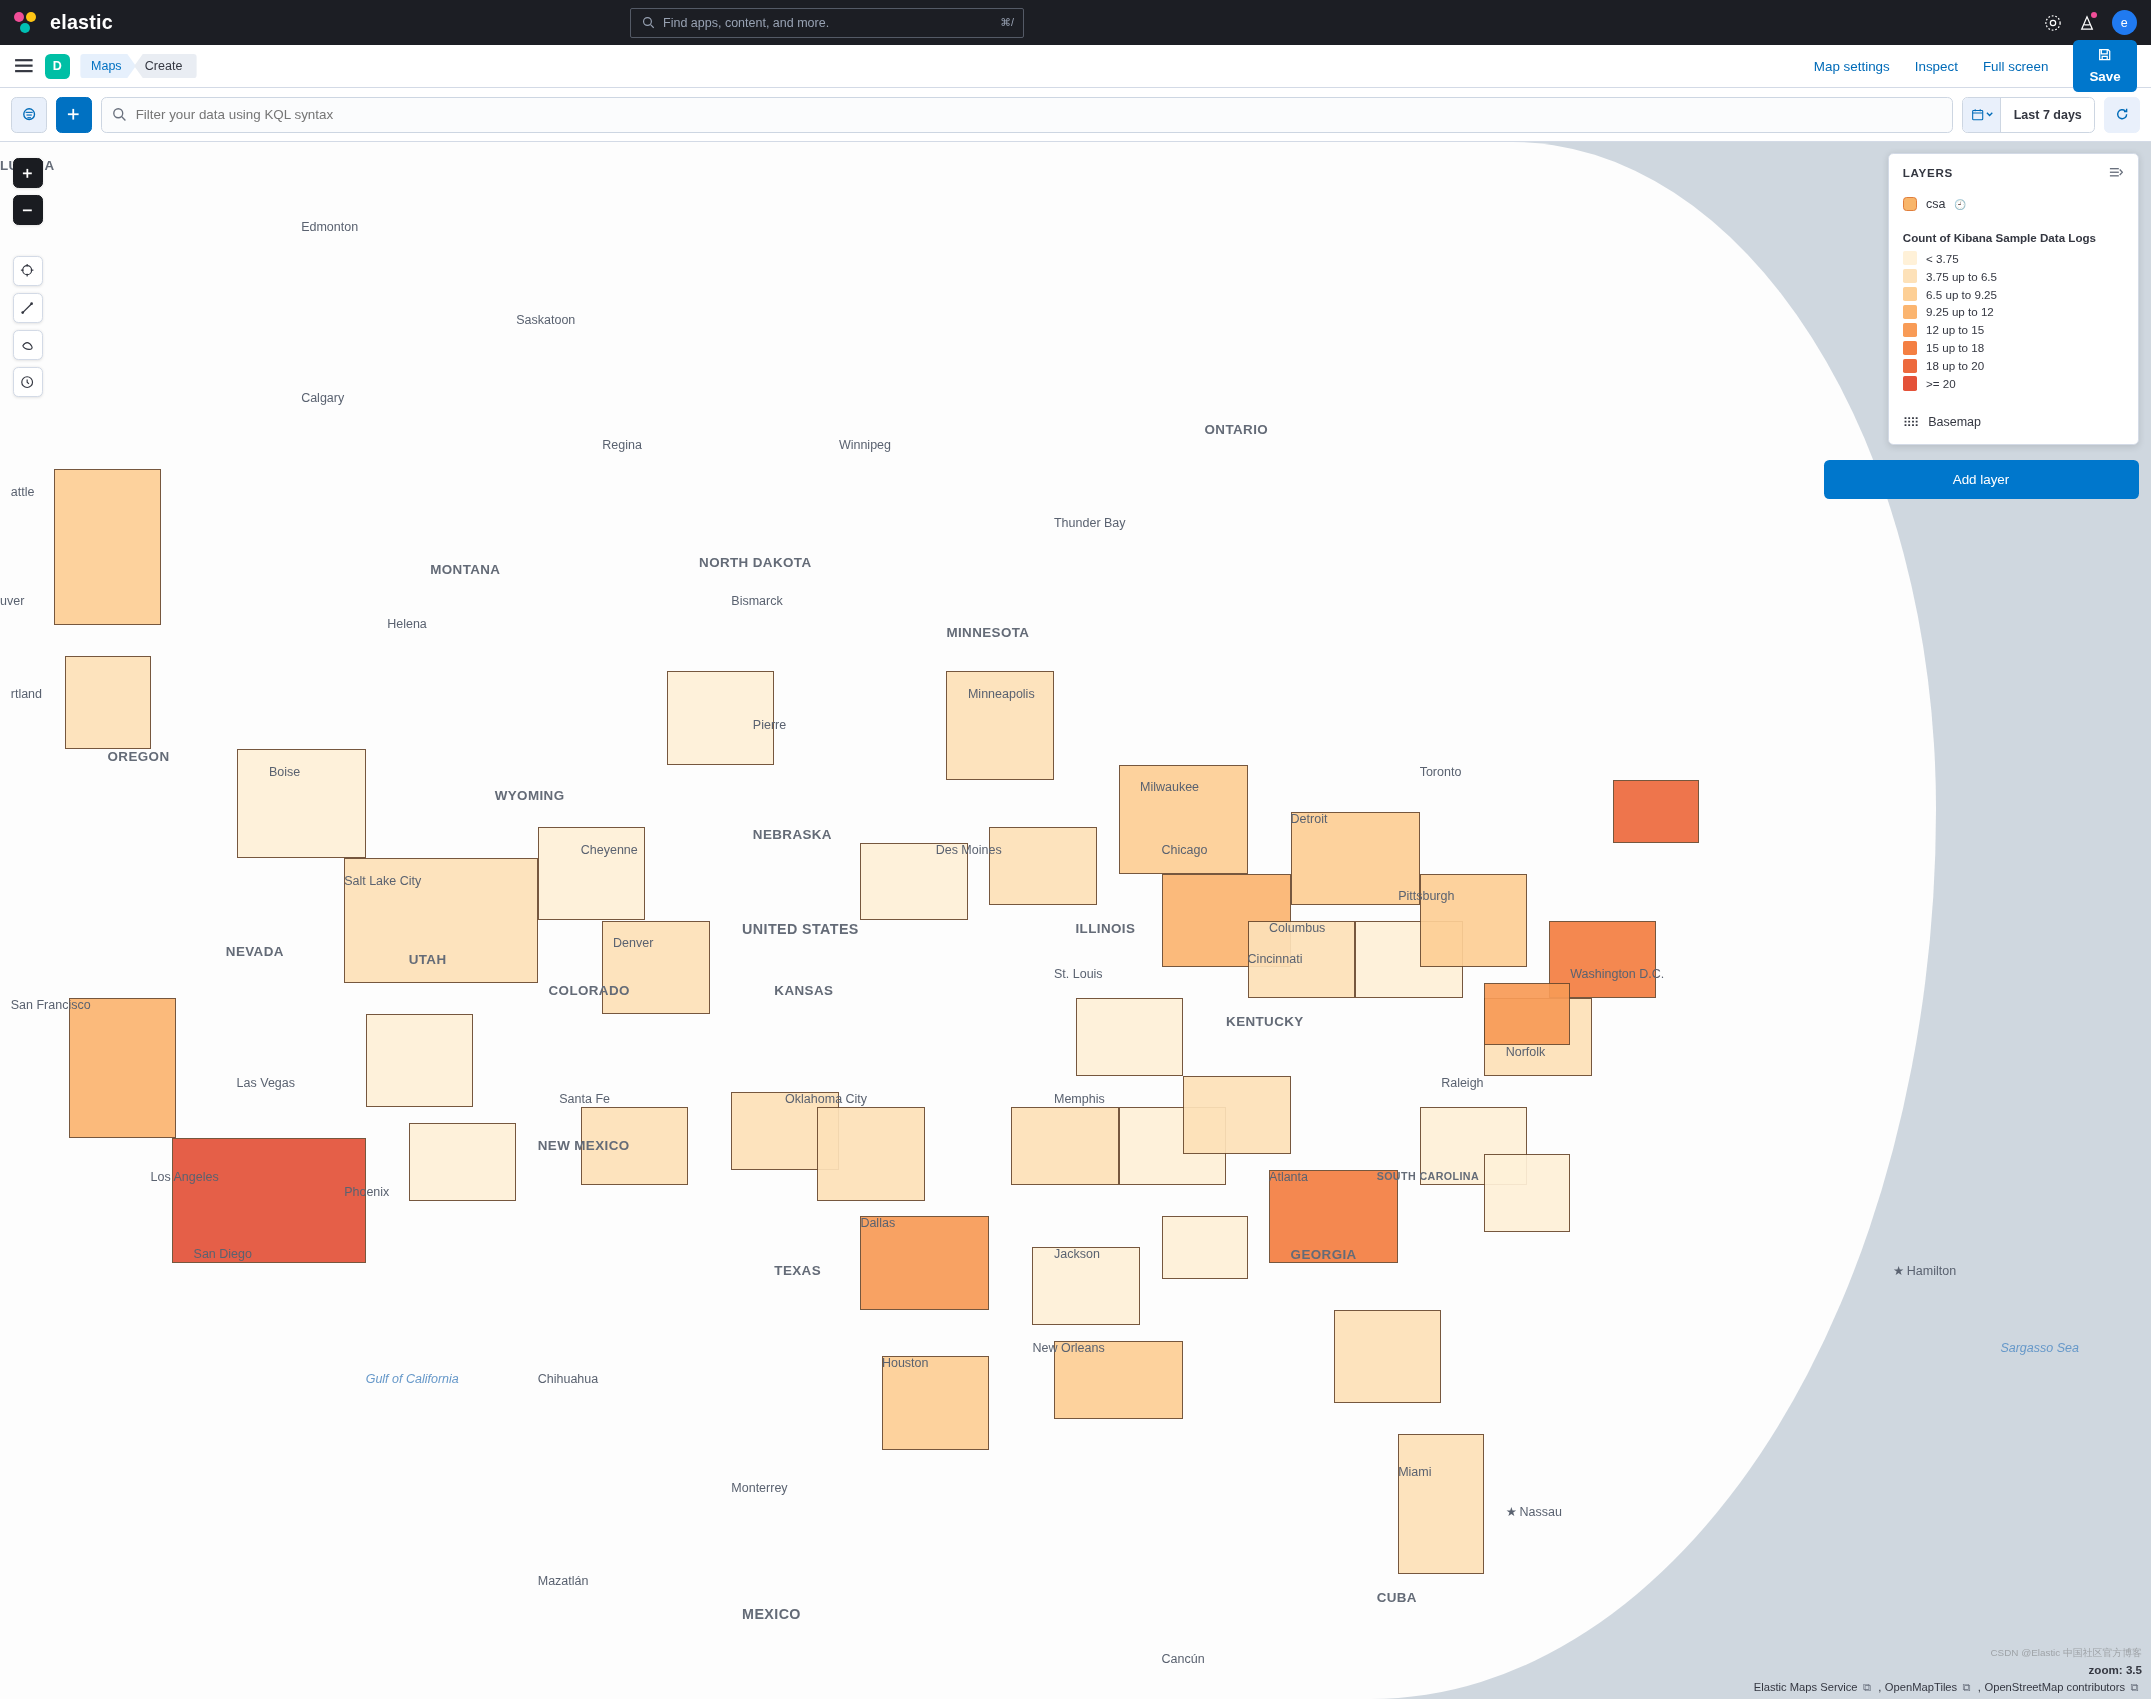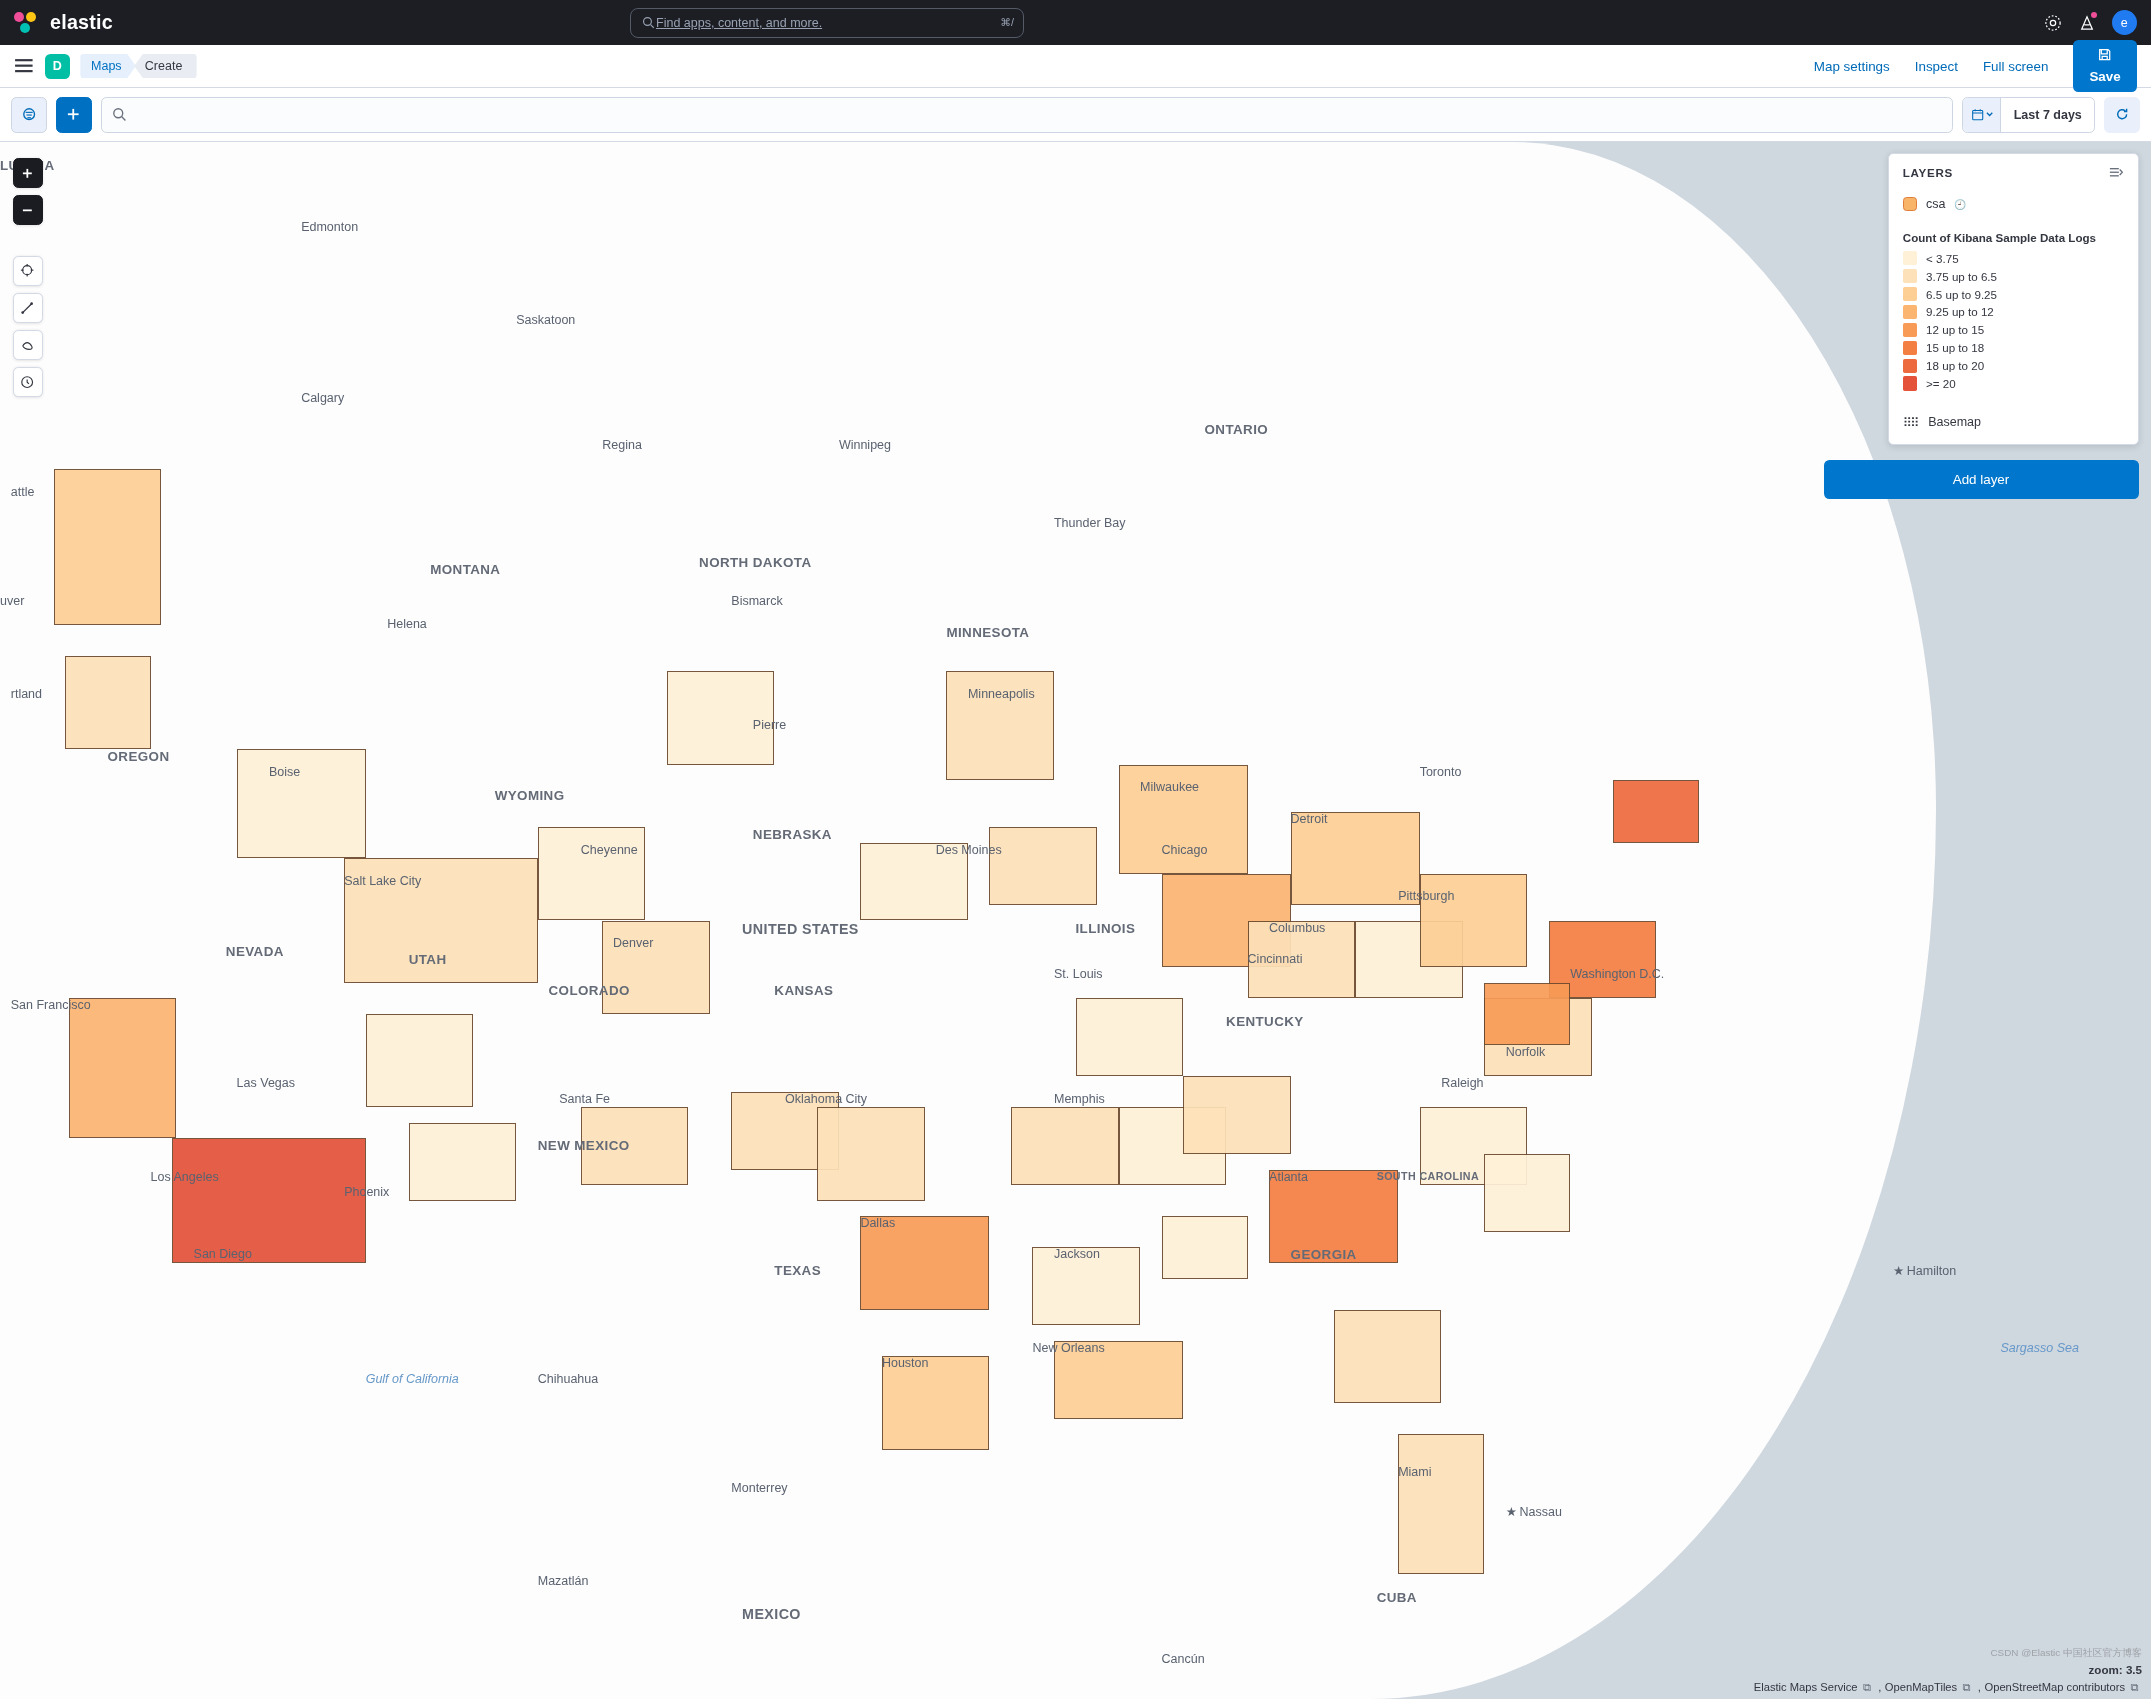--- a/index.html
+++ b/index.html
@@ -5,21 +5,21 @@
 * { box-sizing: border-box; margin: 0; padding: 0; }
 body { font-family: -apple-system, BlinkMacSystemFont, "Segoe UI", Helvetica, Arial, sans-serif; font-size: 12.5px; color: #343741; background: #fff; overflow: hidden; }
 
 
 .top-nav { height: 45px; background: #1c1e24; display: flex; align-items: center; padding: 0 14.3px; gap: 14.3px; }
 .logo-cluster { width: 21.5px; height: 21.5px; position: relative; }
 .logo-cluster .c1 { position: absolute; width: 9.9px; height: 9.9px; background: #f04e98; border-radius: 50%; left: 0; top: 0; }
 .logo-cluster .c2 { position: absolute; width: 9.9px; height: 9.9px; background: #fec514; border-radius: 50%; right: 0; top: 0; }
 .logo-cluster .c3 { position: absolute; width: 9.9px; height: 9.9px; background: #00bfb3; border-radius: 50%; left: 5.4px; bottom: 0; }
 .brand { color: #fff; font-size: 19.7px; font-weight: 700; letter-spacing: 0.2px; }
-.global-search { margin-left: auto; margin-right: auto; width: 394px; height: 30px; border: 0.9px solid #545a66; border-radius: 8px; display: flex; align-items: center; padding: 0 10.7px; gap: 2px; color: #98a2b3; position: relative; text-decoration: underline; }
+.global-search { margin-left: auto; margin-right: auto; width: 394px; height: 30px; border: 0.9px solid #545a66; border-radius: 2px; display: flex; align-items: center; padding: 0 10.7px; gap: 9px; color: #98a2b3; position: relative; }
 .global-search .kbd { position: absolute; right: 9px; color: #98a2b3; font-size: 10.7px; }
 .top-icons { display: flex; gap: 16px; align-items: center; margin-left: auto; }
 .top-icon { color: #fff; width: 18px; height: 18px; display: flex; align-items: center; justify-content: center; }
 .news-dot { position: relative; }
 .news-dot::after { content: ""; position: absolute; top: -1.8px; right: -1.8px; width: 6.3px; height: 6.3px; background: #f04e98; border-radius: 50%; }
 .avatar { width: 25px; height: 25px; background: #207af0; color: #fff; border-radius: 50%; display: flex; align-items: center; justify-content: center; font-size: 12.5px; font-weight: 500; }
 
 
 .sub-nav { height: 43px; border-bottom: 0.9px solid #d3dae6; display: flex; align-items: center; padding: 0 14.3px; gap: 10.7px; }
 .hamburger { width: 19.7px; color: #343741; }
@@ -164,20 +164,21 @@
     <svg width="12.5" height="12.5" viewBox="0 0 14 14">
         <line x1="7" y1="1" x2="7" y2="13" stroke="#fff" stroke-width="2"></line>
         <line x1="1" y1="7" x2="13" y2="7" stroke="#fff" stroke-width="2"></line>
       </svg>
   </div>
   <div class="query-input-wrap">
     <svg width="14.3" height="14.3" viewBox="0 0 16 16">
         <circle cx="7" cy="7" r="5" fill="none" stroke="#69707d" stroke-width="1.5"></circle>
         <line x1="11" y1="11" x2="15" y2="15" stroke="#69707d" stroke-width="1.5"></line>
       </svg>
+    <input type="text" placeholder="Filter your data using KQL syntax" style="">
   </div>
   <div class="date-picker">
     <div class="dp-cal">
       <svg width="13.4" height="13.4" viewBox="0 0 16 16">
           <rect x="2" y="3" width="12" height="11" rx="1" fill="none" stroke="#006bb8" stroke-width="1.3"></rect>
           <line x1="2" y1="6" x2="14" y2="6" stroke="#006bb8" stroke-width="1.3"></line>
           <line x1="5" y1="1.5" x2="5" y2="4" stroke="#006bb8" stroke-width="1.3"></line>
           <line x1="11" y1="1.5" x2="11" y2="4" stroke="#006bb8" stroke-width="1.3"></line>
         </svg>
       <svg width="7.2" height="7.2" viewBox="0 0 8 8">

